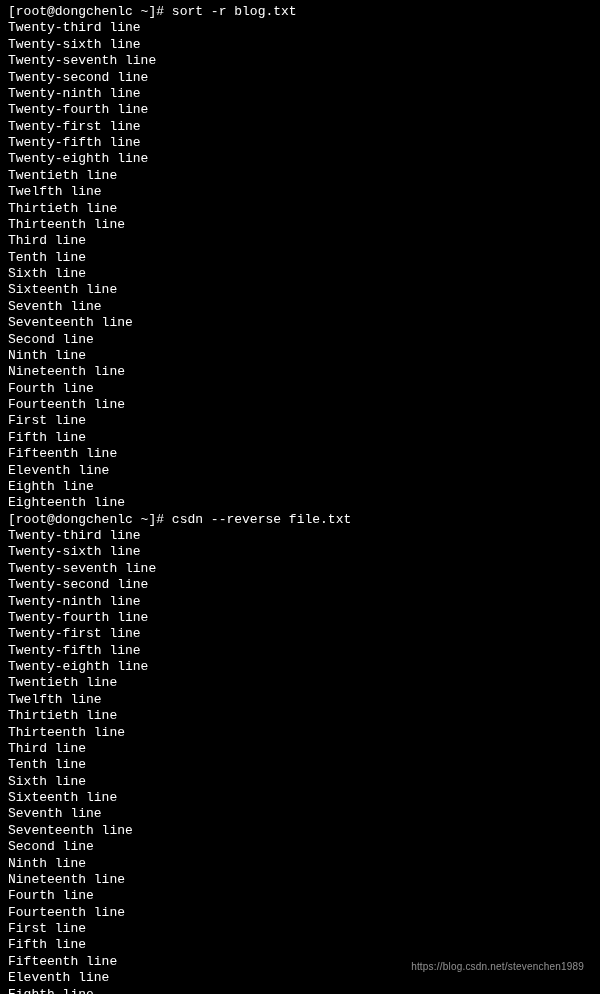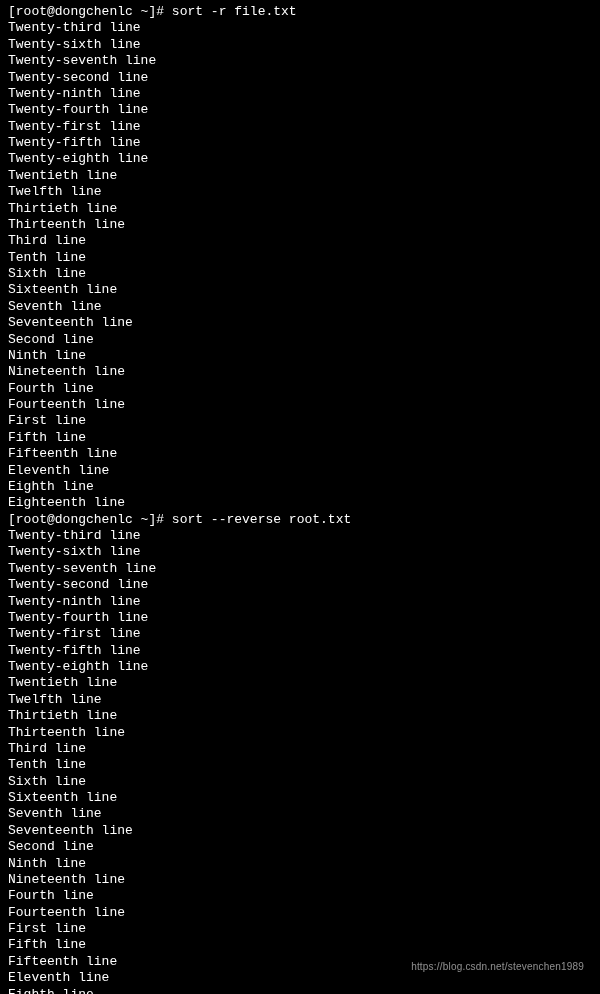--- a/index.html
+++ b/index.html
@@ -34,21 +34,21 @@
       color: rgba(255, 255, 255, 0.55);
       font-family: Arial, sans-serif;
       font-size: 10px;
       letter-spacing: 0.2px;
     }
   </style>
 </head>
 <body>
 
 <div id="terminal-container">
-    <div class="prompt-line"><span>[root@dongchenlc ~]# </span><span>sort -r file.txt</span></div>
+    <div class="prompt-line"><span>[root@dongchenlc ~]# </span><span>sort -r blog.txt</span></div>
     <div class="terminal-line">Twenty-third line</div>
     <div class="terminal-line">Twenty-sixth line</div>
     <div class="terminal-line">Twenty-seventh line</div>
     <div class="terminal-line">Twenty-second line</div>
     <div class="terminal-line">Twenty-ninth line</div>
     <div class="terminal-line">Twenty-fourth line</div>
     <div class="terminal-line">Twenty-first line</div>
     <div class="terminal-line">Twenty-fifth line</div>
     <div class="terminal-line">Twenty-eighth line</div>
     <div class="terminal-line">Twentieth line</div>
@@ -65,21 +65,21 @@
     <div class="terminal-line">Ninth line</div>
     <div class="terminal-line">Nineteenth line</div>
     <div class="terminal-line">Fourth line</div>
     <div class="terminal-line">Fourteenth line</div>
     <div class="terminal-line">First line</div>
     <div class="terminal-line">Fifth line</div>
     <div class="terminal-line">Fifteenth line</div>
     <div class="terminal-line">Eleventh line</div>
     <div class="terminal-line">Eighth line</div>
     <div class="terminal-line">Eighteenth line</div>
-    <div class="prompt-line"><span>[root@dongchenlc ~]# </span><span>sort --reverse root.txt</span></div>
+    <div class="prompt-line"><span>[root@dongchenlc ~]# </span><span>csdn --reverse file.txt</span></div>
     <div class="terminal-line">Twenty-third line</div>
     <div class="terminal-line">Twenty-sixth line</div>
     <div class="terminal-line">Twenty-seventh line</div>
     <div class="terminal-line">Twenty-second line</div>
     <div class="terminal-line">Twenty-ninth line</div>
     <div class="terminal-line">Twenty-fourth line</div>
     <div class="terminal-line">Twenty-first line</div>
     <div class="terminal-line">Twenty-fifth line</div>
     <div class="terminal-line">Twenty-eighth line</div>
     <div class="terminal-line">Twentieth line</div>

